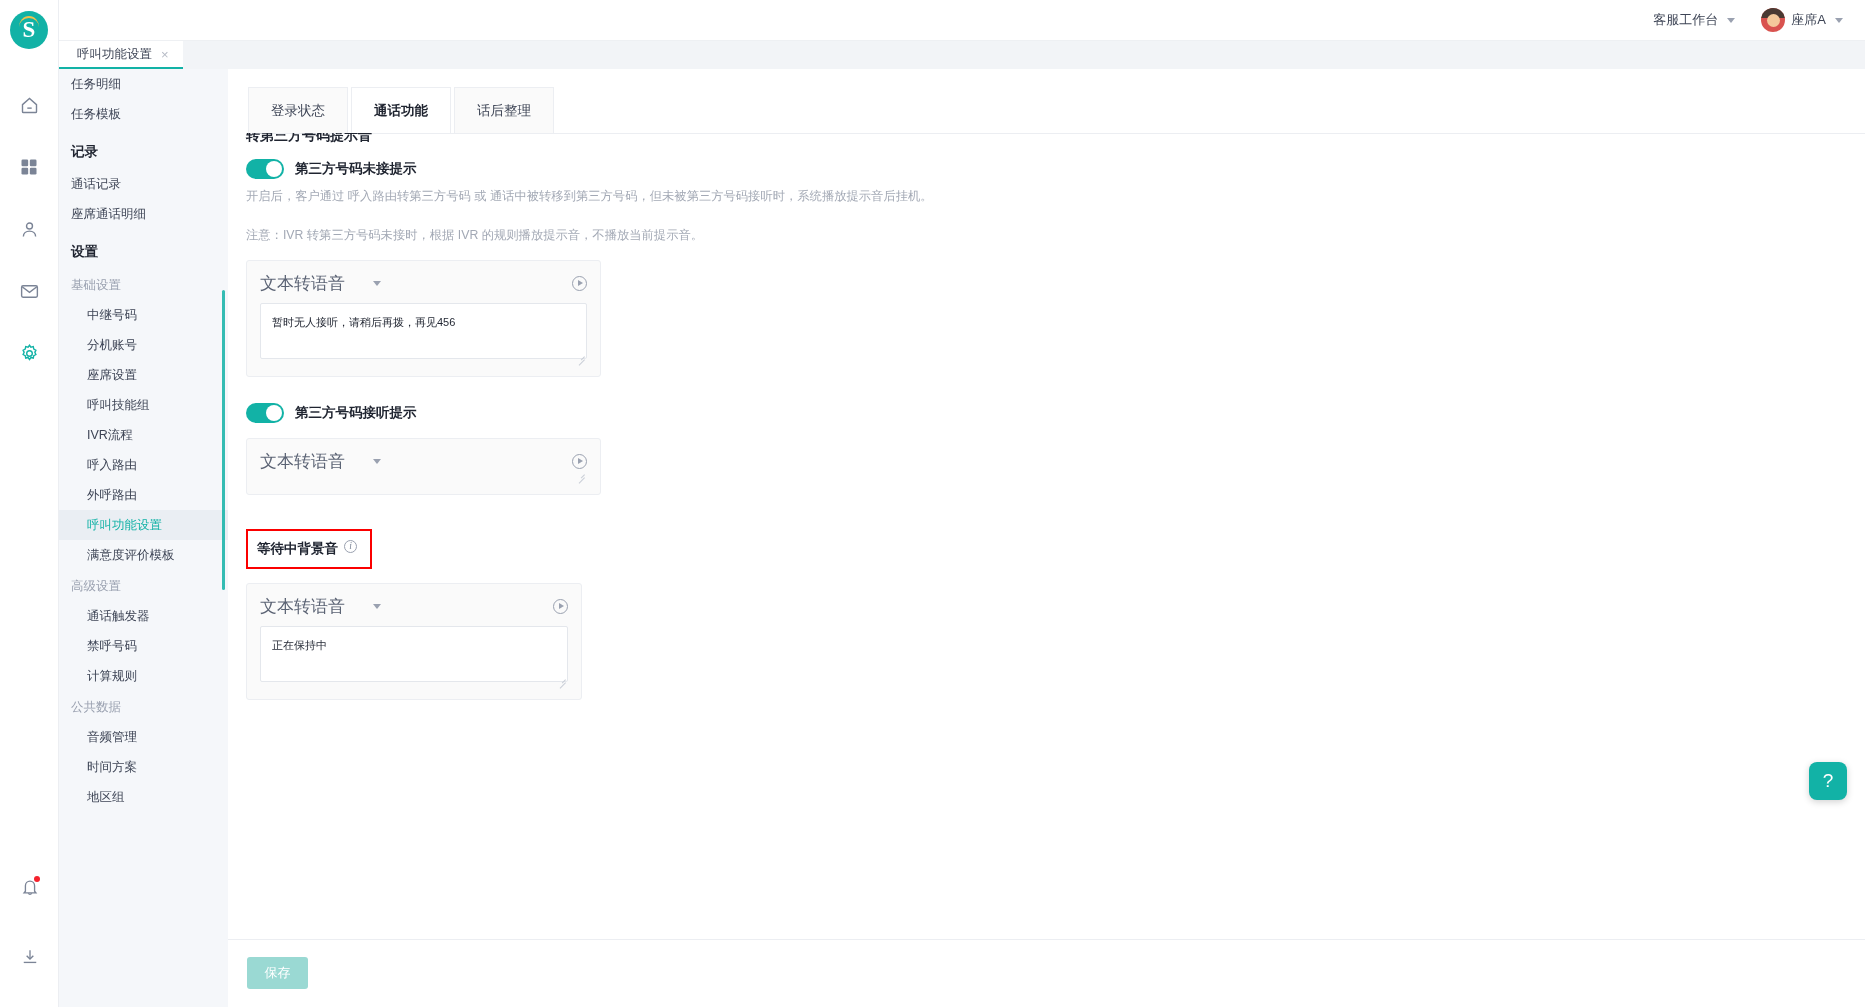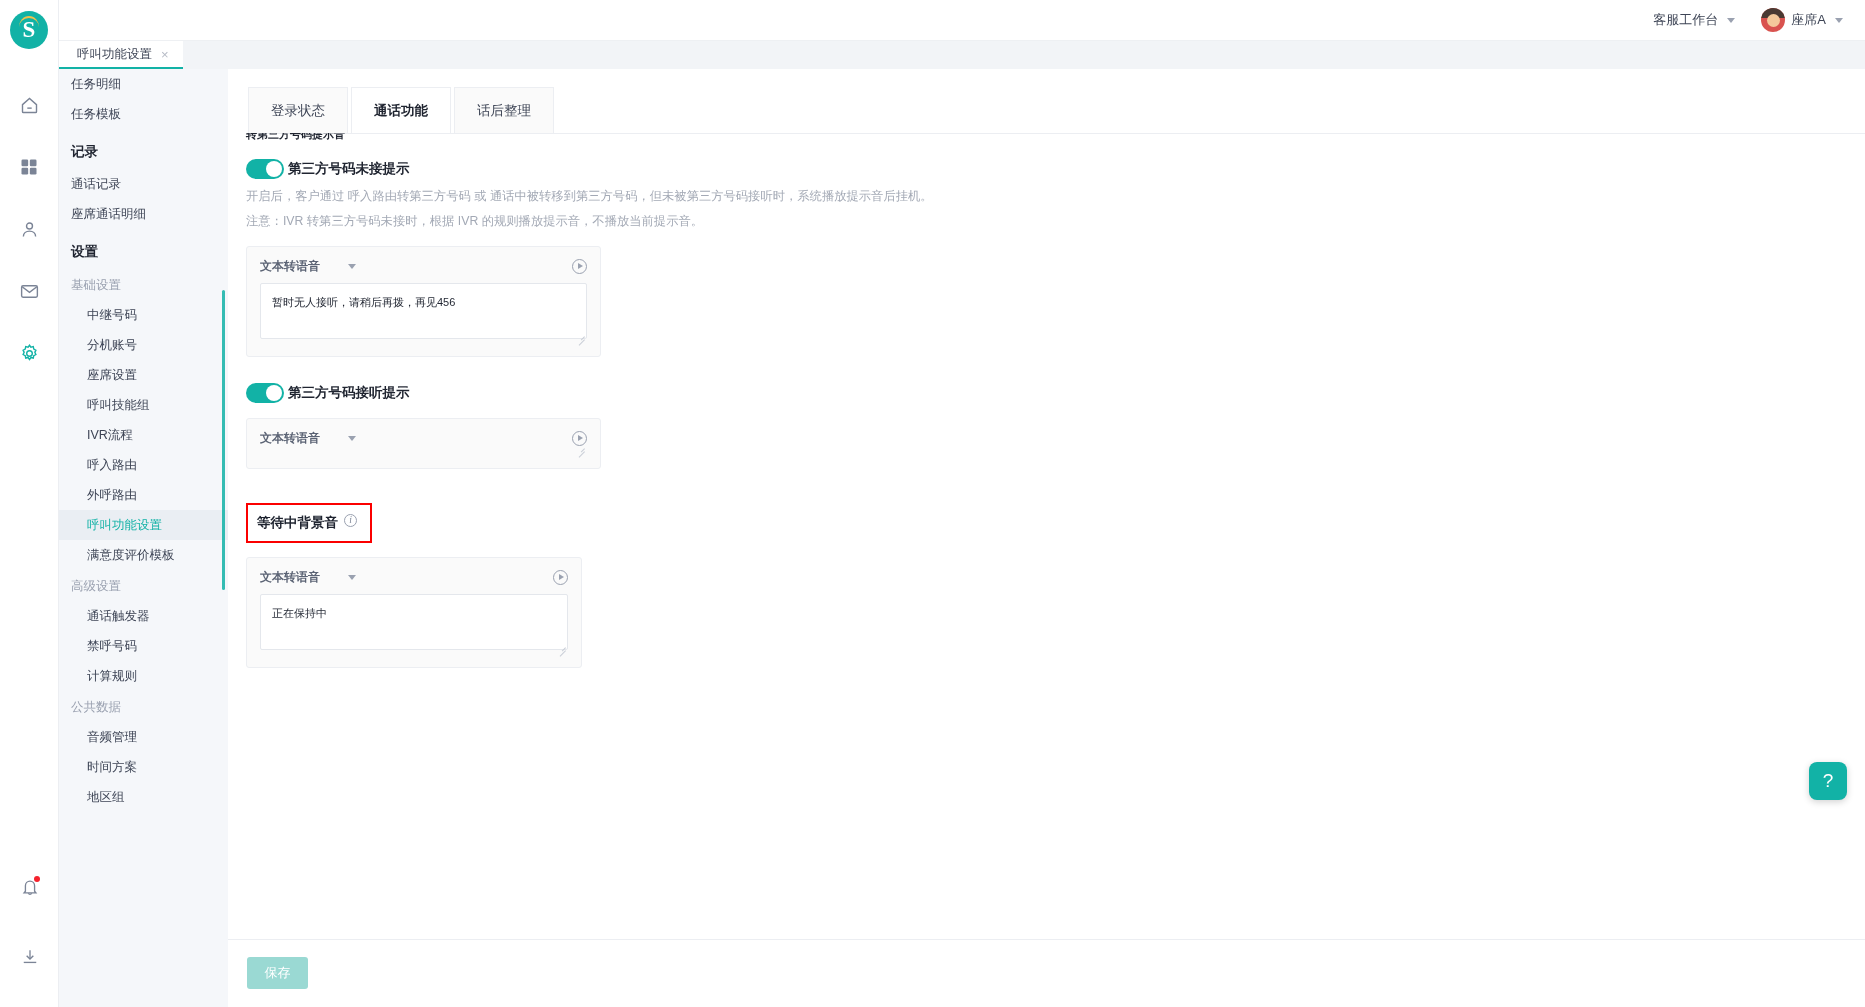--- a/index.html
+++ b/index.html
@@ -148,27 +148,27 @@
   .tabs-underline {
     position: absolute; left: 20px; top: 64px; right: 0; height: 1px;
     background: #eceef2;
   }
 
   .pane { position: absolute; left: 0; top: 64px; right: 0; bottom: 0;
           padding: 0; overflow: hidden; }
 
   .clipped-label {
     position: absolute; left: 18px; top: -6px;
-    font-size: 11px; font-weight: bold; color: #1f2430;
+    font-size: 14px; font-weight: bold; color: #1f2430;
     white-space: nowrap;
   }
 
   .section { padding-left: 18px; }
 
-  .sw-row { display: flex; align-items: center; gap: 4px; margin-top: 26px; }
+  .sw-row { display: flex; align-items: center; gap: 11px; margin-top: 26px; }
   .switch {
     width: 38px; height: 20px; border-radius: 11px;
     background: #12b2a6; position: relative; cursor: pointer; flex: none;
   }
   .switch .knob {
     position: absolute; top: 2px; right: 2px;
     width: 16px; height: 16px; border-radius: 50%; background: #fff;
   }
   .sw-title { font-size: 13.5px; color: #1f2430; font-weight: bold; }
 
@@ -181,21 +181,21 @@
     background: #fafafa; border: 1px solid #eceef2; border-radius: 3px;
     padding: 9px 13px 13px 13px; position: relative;
   }
   .tts-card.narrow { width: 336px; }
   .tts-head {
     display: flex; align-items: center; justify-content: space-between;
     padding: 2px 0 8px 0;
   }
   .tts-select {
     display: flex; align-items: center; gap: 25px;
-    font-size: 12px; color: #5b6374; cursor: pointer; font-weight: bold;
+    font-size: 17px; color: #5b6374; cursor: pointer;
   }
   .play-btn {
     width: 15px; height: 15px; border-radius: 50%;
     border: 1.4px solid #9aa1b0; position: relative; cursor: pointer; flex:none;
   }
   .play-btn::after {
     content: ""; position: absolute; left: 5px; top: 3.2px;
     border-left: 5px solid #9aa1b0;
     border-top: 3.4px solid transparent;
     border-bottom: 3.4px solid transparent;
@@ -388,21 +388,21 @@
         <div class="clipped-label">转第三方号码提示音</div>
 
         <div class="section">
           <div class="sw-row">
             <div class="switch">
               <span class="knob"></span>
             </div>
             <div class="sw-title">第三方号码未接提示</div>
           </div>
           <div class="hint">开启后，客户通过 呼入路由转第三方号码 或 通话中被转移到第三方号码，但未被第三方号码接听时，系统播放提示音后挂机。</div>
-          <div class="hint" style="margin-top:6px">注意：IVR 转第三方号码未接时，根据 IVR 的规则播放提示音，不播放当前提示音。</div>
+          <div class="hint" style="margin-top:20px">注意：IVR 转第三方号码未接时，根据 IVR 的规则播放提示音，不播放当前提示音。</div>
 
           <div class="tts-card">
             <div class="tts-head">
               <div class="tts-select">
                 <span>文本转语音</span>
                 <span class="caret"></span>
               </div>
               <div class="play-btn"></div>
             </div>
             <textarea class="tts-area" style="">暂时无人接听，请稍后再拨，再见456</textarea>

